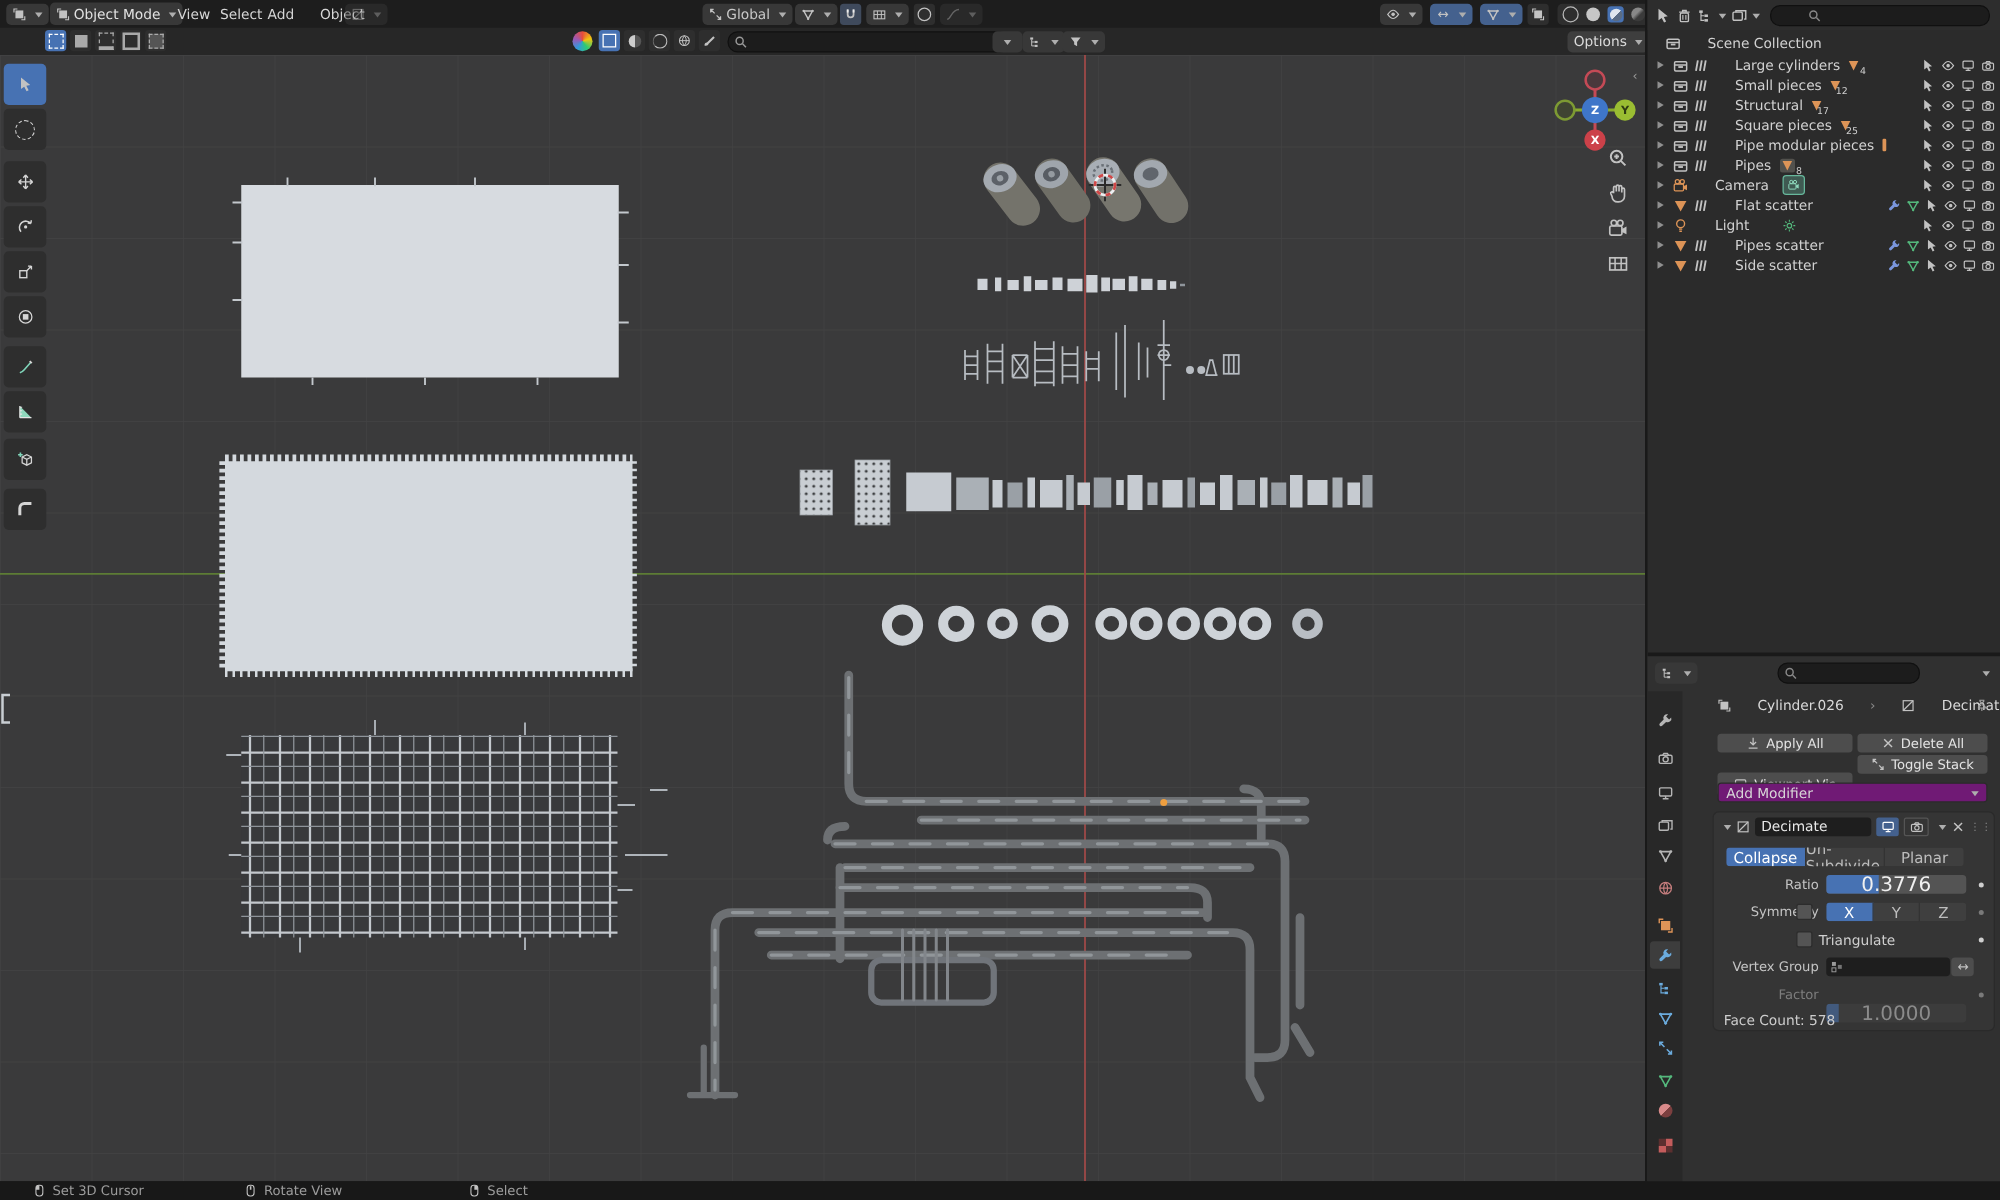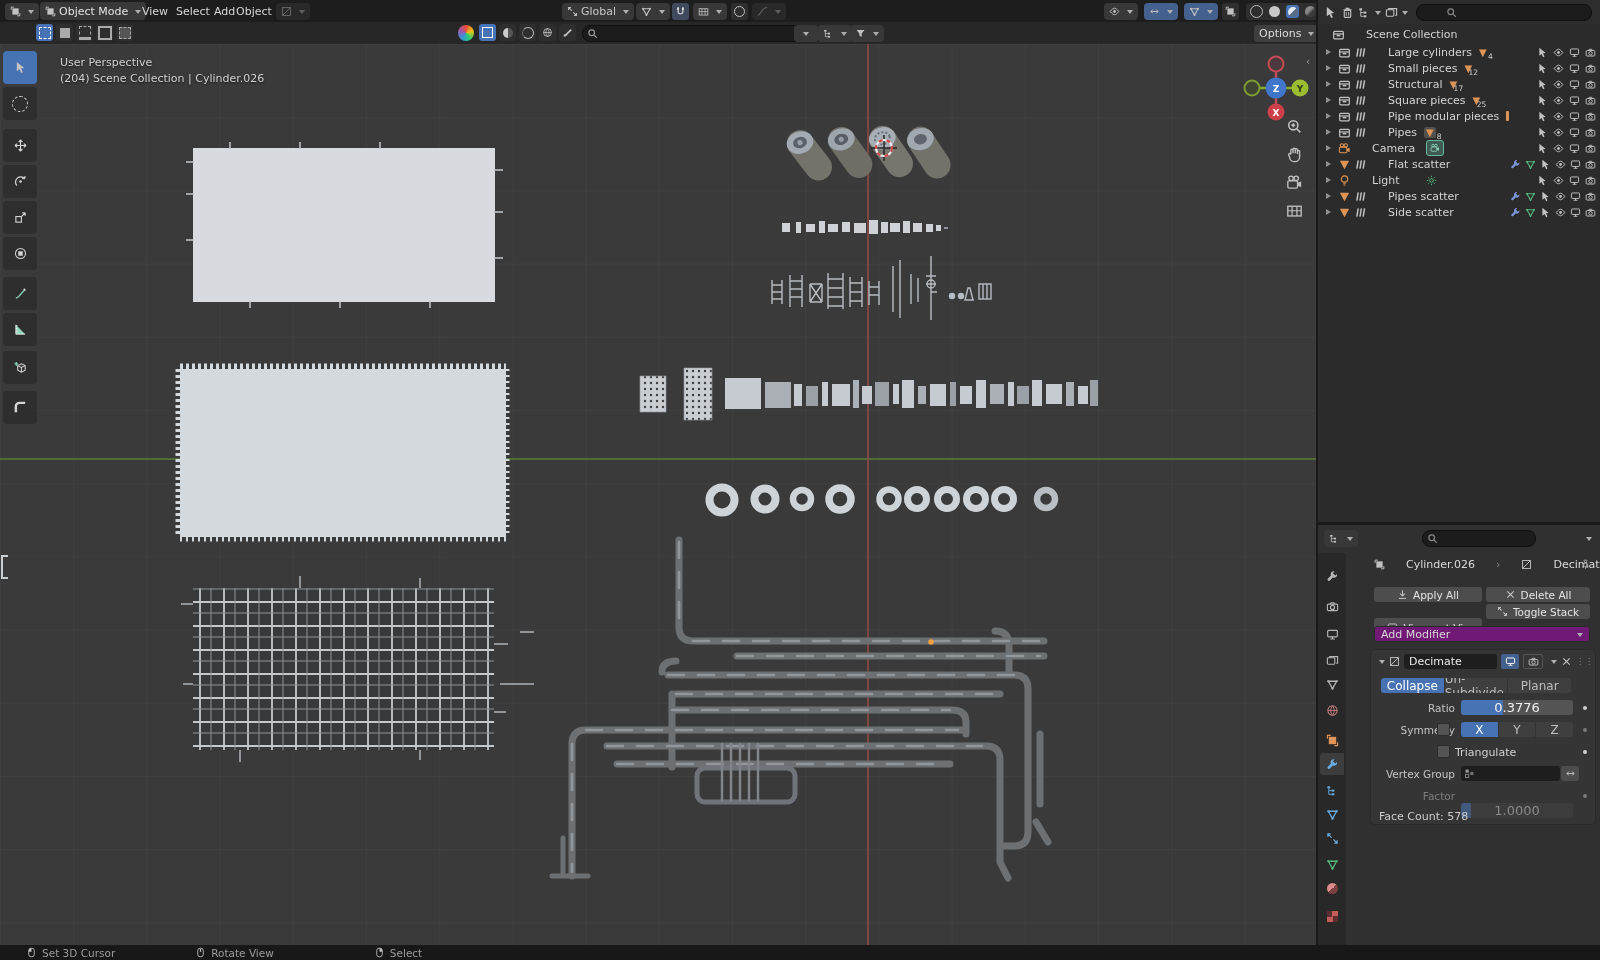--- a/index.html
+++ b/index.html
@@ -35,21 +35,21 @@
   .disc{width:0;height:0;border:3.5px solid transparent;border-left:5px solid #8f8f8f;display:inline-block;margin:0 1px 0 8px}
   
   #props{left:0;top:522px;width:284px;height:423px;background:#303030;border-top:3px solid #191919}
   #prop-tabs{left:0;top:28px;width:28px;height:395px;background:#282828}
   .ptab{left:2px;width:24px;height:22px;display:flex;align-items:center;justify-content:center;border-radius:3px 0 0 3px}
   .ptab.sel{background:#3d3d3d}
   .pbtn{background:#4d4d4d;border-radius:3px;color:#e3e3e3;display:flex;align-items:center;justify-content:center;gap:5px;font-size:10.5px}
   .pbtn .ic{width:11px;height:11px}
   .slider{background:#545454;border-radius:3px;position:relative;overflow:hidden;height:15px}
   .slider .fill{position:absolute;left:0;top:0;bottom:0;background:#4772b3}
-  .slider span{position:absolute;inset:0;display:flex;align-items:center;justify-content:center;color:#f0f0f0;font-size:13px}
+  .slider span{position:absolute;inset:0;display:flex;align-items:center;justify-content:center;color:#f0f0f0;font-size:16px}
   .plabel{position:absolute;width:84px;text-align:right;color:#c4c4c4;font-size:10.5px}
   .seg{display:flex;border-radius:3px;overflow:hidden}
   .seg div{flex:1;height:15px;display:flex;align-items:center;justify-content:center;background:#3f3f3f;color:#bdbdbd;font-size:12px;border-right:1px solid #333}
   .seg div:last-child{border-right:none}
   .seg div.sel{background:#4772b3;color:#fff}
   .cbox{width:11px;height:11px;background:#545454;border-radius:2px;border:1px solid #2c2c2c}
   .adot{width:4px;height:4px;border-radius:50%;background:#cfcfcf}
   
   #status{left:0;top:945px;width:1600px;height:15px;background:#181818;display:flex;align-items:center;color:#9c9c9c;font-size:10.5px}
   .hint{display:flex;align-items:center;gap:5px;margin-right:40px}
@@ -212,21 +212,21 @@
   <div class="pill abs" style="left:40px;top:2px;height:18px">
     <svg class="ic sm">
         <use href="#i-objsq"></use>
       </svg>
     <span style="color:#e2e2e2">Object Mode</span>
     <span class="chev"></span>
   </div>
   <div class="menu-item abs" style="left:134px">View</div>
   <div class="menu-item abs" style="left:168px">Select</div>
   <div class="menu-item abs" style="left:206px">Add</div>
-  <div class="menu-item abs" style="left:228px">Object</div>
+  <div class="menu-item abs" style="left:248px">Object</div>
   <div class="pill dim abs" style="left:276px;top:3px">
     <svg class="ic sm">
         <use href="#i-dec"></use>
       </svg>
       <span class="chev"></span>
   </div>
 
   <div class="pill abs" style="left:562px;top:3px">
     <svg class="ic sm">
         <use href="#i-expand"></use>
@@ -539,24 +539,20 @@
       </g>
       <rect x="697" y="724" width="98" height="34" rx="8" stroke="#70747a" stroke-width="5"></rect>
       <path d="M722 700v56M731 700v56M740 700v56M749 700v56M758 700v56" stroke="#82868b" stroke-width="2.4"></path>
       <path d="M552 832h36M563 794v38" stroke="#6d7073" stroke-width="5"></path>
       <circle cx="931" cy="598" r="2.8" fill="#ef9f3f" stroke="none"></circle>
     </g>
 
     <path d="M8 512h-6v22h6" fill="none" stroke="#c8cdd2" stroke-width="2"></path>
   </svg>
 
-  <div id="vp-overlay" class="abs">
-    <div>User Perspective</div>
-    <div>(204) Scene Collection | Cylinder.026</div>
-  </div>
 
   <div class="vtool sel abs" style="top:7px">
       <svg class="ic">
         <use href="#i-ptr"></use>
       </svg>
     </div>
   <div class="vtool abs" style="top:43px">
       <div style="width:14px;height:14px;border-radius:50%;border:1.5px dashed #cfcfcf"></div>
     </div>
   <div class="vtool abs" style="top:85px">

